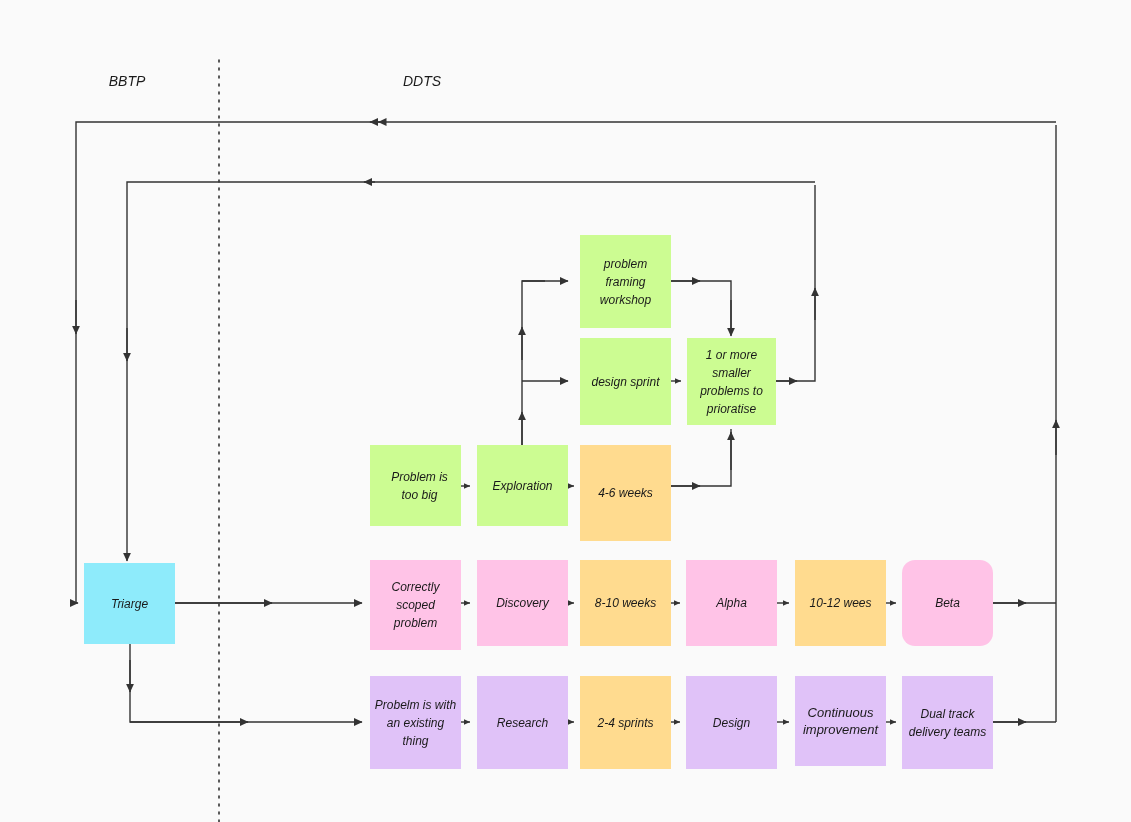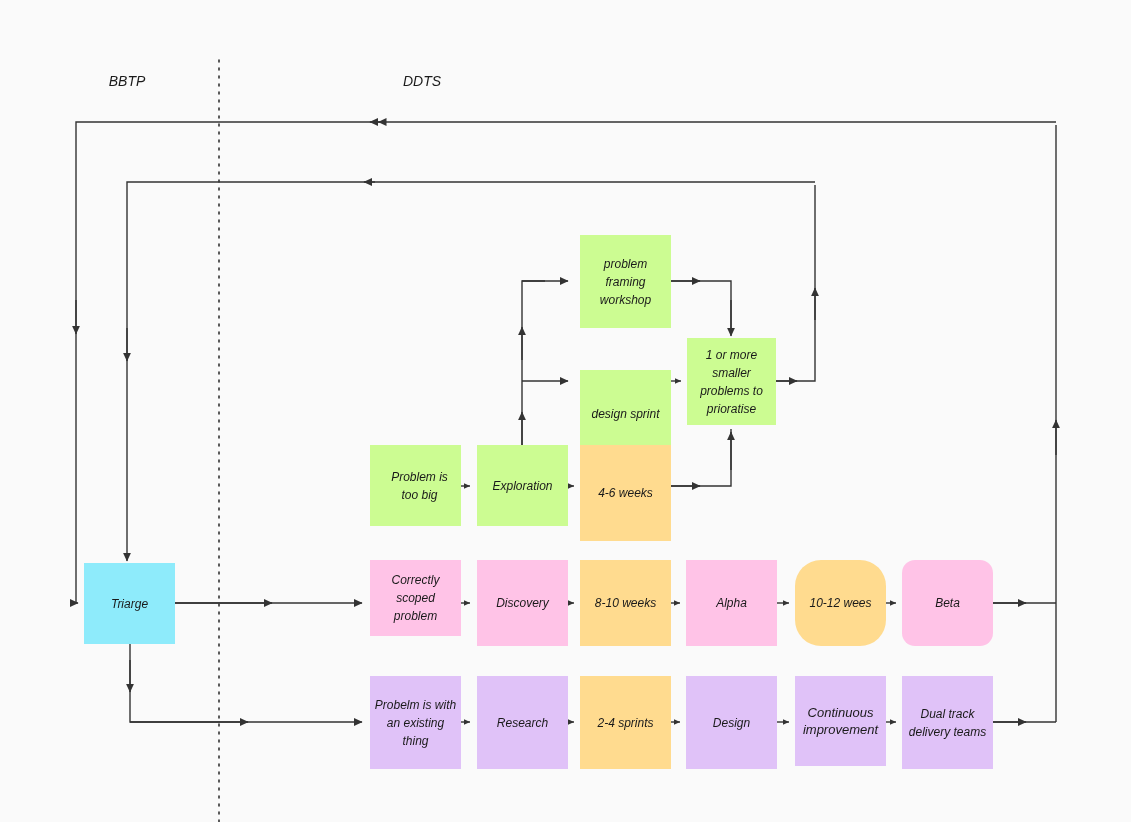--- a/index.html
+++ b/index.html
@@ -123,57 +123,57 @@
   <div class="swimlabel" style="left:390px;top:73px;width:64px;">DDTS</div>
 
   <div class="node c-cyan" style="left:84px;top:563px;width:91px;height:81px;">
     <span>Triarge</span>
   </div>
 
   <div class="node c-green" style="left:580px;top:235px;width:91px;height:93px;">
     <span>problem framing workshop</span>
   </div>
 
-  <div class="node c-green" style="left:580px;top:338px;width:91px;height:87px;margin-top:32px;">
+  <div class="node c-green" style="left:580px;top:338px;width:91px;height:87px;">
     <span>design sprint</span>
   </div>
 
   <div class="node c-green" style="left:687px;top:338px;width:89px;height:87px;">
     <span>1 or more smaller problems to prioratise</span>
   </div>
 
   <div class="node c-green" style="left:370px;top:445px;width:91px;height:81px;padding-left:12px;">
     <span>Problem is too big</span>
   </div>
 
   <div class="node c-green" style="left:477px;top:445px;width:91px;height:81px;">
     <span>Exploration</span>
   </div>
 
   <div class="node c-orange" style="left:580px;top:445px;width:91px;height:96px;">
     <span>4-6 weeks</span>
   </div>
 
-  <div class="node c-pink" style="left:370px;top:560px;width:91px;height:76px;">
+  <div class="node c-pink" style="left:370px;top:560px;width:91px;height:90px;">
     <span>Correctly scoped problem</span>
   </div>
 
   <div class="node c-pink" style="left:477px;top:560px;width:91px;height:86px;">
     <span>Discovery</span>
   </div>
 
   <div class="node c-orange" style="left:580px;top:560px;width:91px;height:86px;">
     <span>8-10 weeks</span>
   </div>
 
   <div class="node c-pink" style="left:686px;top:560px;width:91px;height:86px;">
     <span>Alpha</span>
   </div>
 
-  <div class="node c-orange" style="left:795px;top:560px;width:91px;height:86px;border-radius:26px;">
+  <div class="node c-orange" style="left:795px;top:560px;width:91px;height:86px;">
     <span>10-12 wees</span>
   </div>
 
   <div class="node c-pink" style="left:902px;top:560px;width:91px;height:86px;border-radius:13px;">
     <span>Beta</span>
   </div>
 
   <div class="node c-purple" style="left:370px;top:676px;width:91px;height:93px;">
     <span>Probelm is with an existing thing</span>
   </div>

